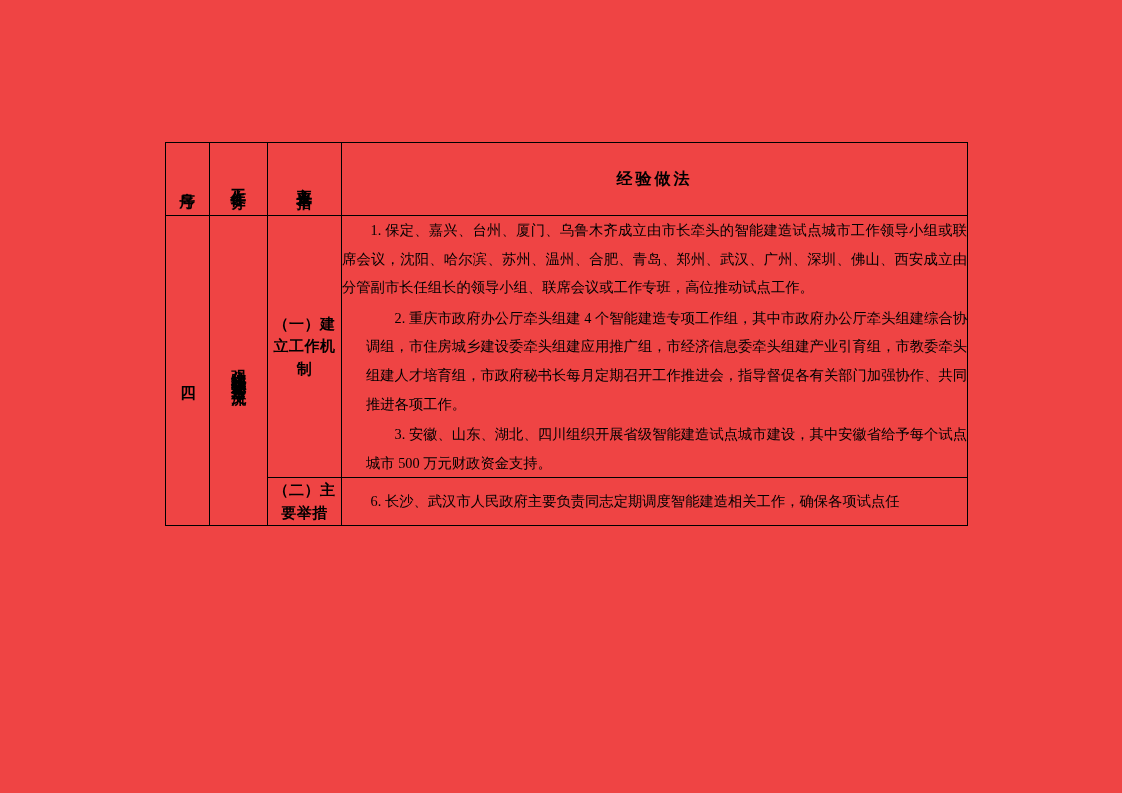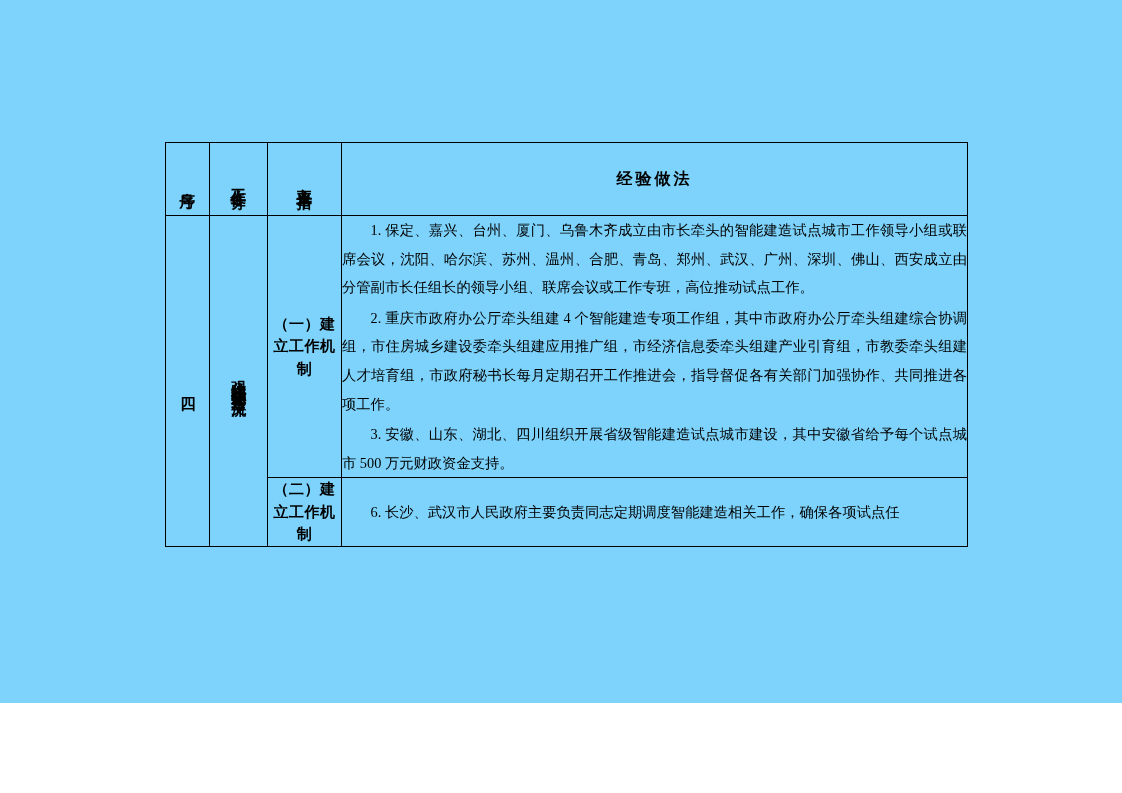--- a/index.html
+++ b/index.html
@@ -13,22 +13,22 @@
     position: relative;
     font-family: "Liberation Serif", "DejaVu Serif", serif;
     color: #000000;
     overflow: hidden;
   }
   .page {
     position: absolute;
     left: 0;
     top: 0;
     width: 1122px;
-    height: 703px;
-    background: #7dd3fc;
+    height: 793px;
+    background: #ef4444;
   }
   .table-wrap {
     position: absolute;
     left: 165px;
     top: 142px;
     width: 802px;
   }
   table.doc-table {
     border-collapse: collapse;
     width: 802px;
@@ -101,20 +101,21 @@
     line-height: 2.0;
     text-align: justify;
     text-justify: inter-ideograph;
   }
   .ccell p {
     margin: 0;
     text-indent: 2em;
   }
   .ccell p + p {
     margin-top: 2px;
+    margin-left: 24px;
   }
   .ccell.tight {
     padding-top: 9px;
     padding-bottom: 9px;
   }
 </style>
 </head>
 <body>
 
 <div class="page">
@@ -151,21 +152,21 @@
           </td>
           <td class="mcell">（一）建立工作机制</td>
           <td class="ccell">
             <p>1. 保定、嘉兴、台州、厦门、乌鲁木齐成立由市长牵头的智能建造试点城市工作领导小组或联席会议，沈阳、哈尔滨、苏州、温州、合肥、青岛、郑州、武汉、广州、深圳、佛山、西安成立由分管副市长任组长的领导小组、联席会议或工作专班，高位推动试点工作。</p>
             <p>2. 重庆市政府办公厅牵头组建 4 个智能建造专项工作组，其中市政府办公厅牵头组建综合协调组，市住房城乡建设委牵头组建应用推广组，市经济信息委牵头组建产业引育组，市教委牵头组建人才培育组，市政府秘书长每月定期召开工作推进会，指导督促各有关部门加强协作、共同推进各项工作。</p>
             <p>3. 安徽、山东、湖北、四川组织开展省级智能建造试点城市建设，其中安徽省给予每个试点城市 500 万元财政资金支持。</p>
           </td>
         </tr>
 
         <tr>
-          <td class="mcell">（二）建立工作机制</td>
+          <td class="mcell">（二）主要举措</td>
           <td class="ccell tight">
             <p>6. 长沙、武汉市人民政府主要负责同志定期调度智能建造相关工作，确保各项试点任</p>
           </td>
         </tr>
       </tbody>
     </table>
   </div>
 </div>
 
 </body></html>

